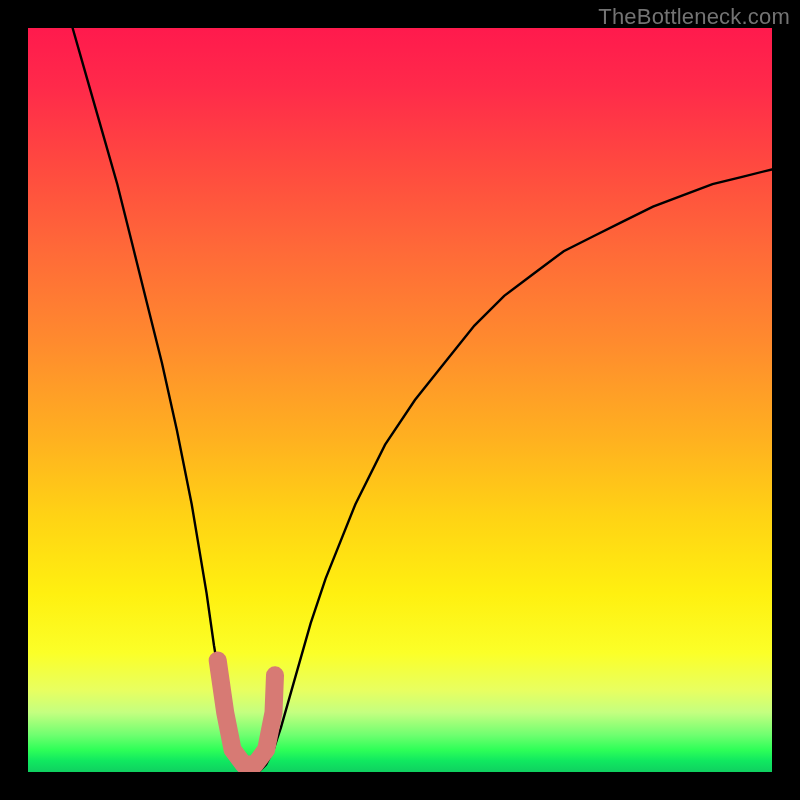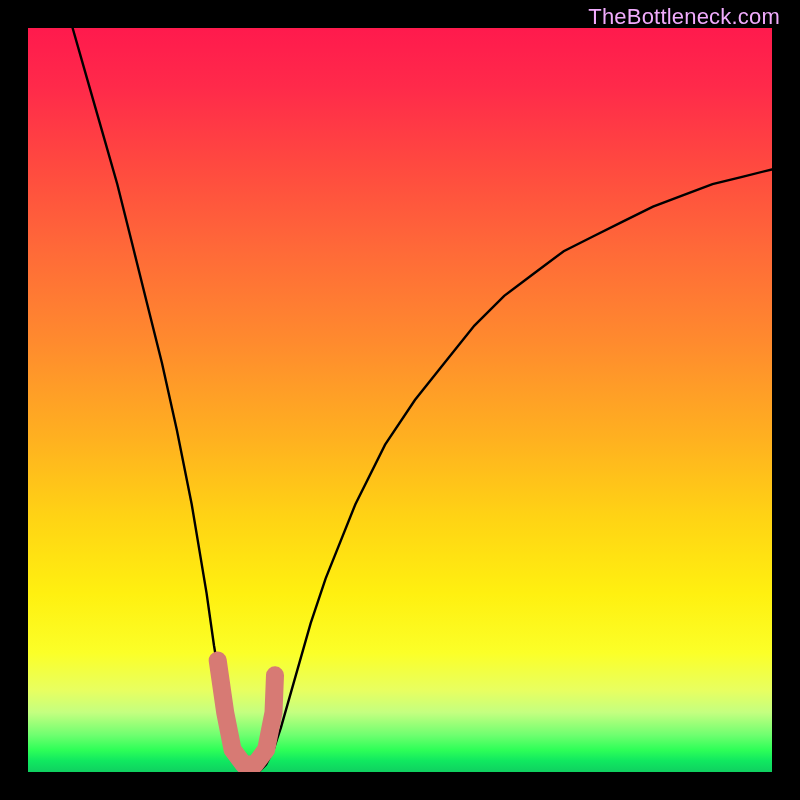--- a/index.html
+++ b/index.html
@@ -48,22 +48,22 @@
       #0fd060 100%
     );
   }
   svg.curves {
     position: absolute;
     inset: 0;
   }
   .watermark {
     position: absolute;
     top: 4px;
-    right: 20px;
-    color: #f0abfc;
+    right: 10px;
+    color: #737373;
     font-size: 22px;
     letter-spacing: 0.2px;
     user-select: none;
   }
 </style>
 </head>
 <body>
 
 <div class="frame">
   <div class="plot-area">

